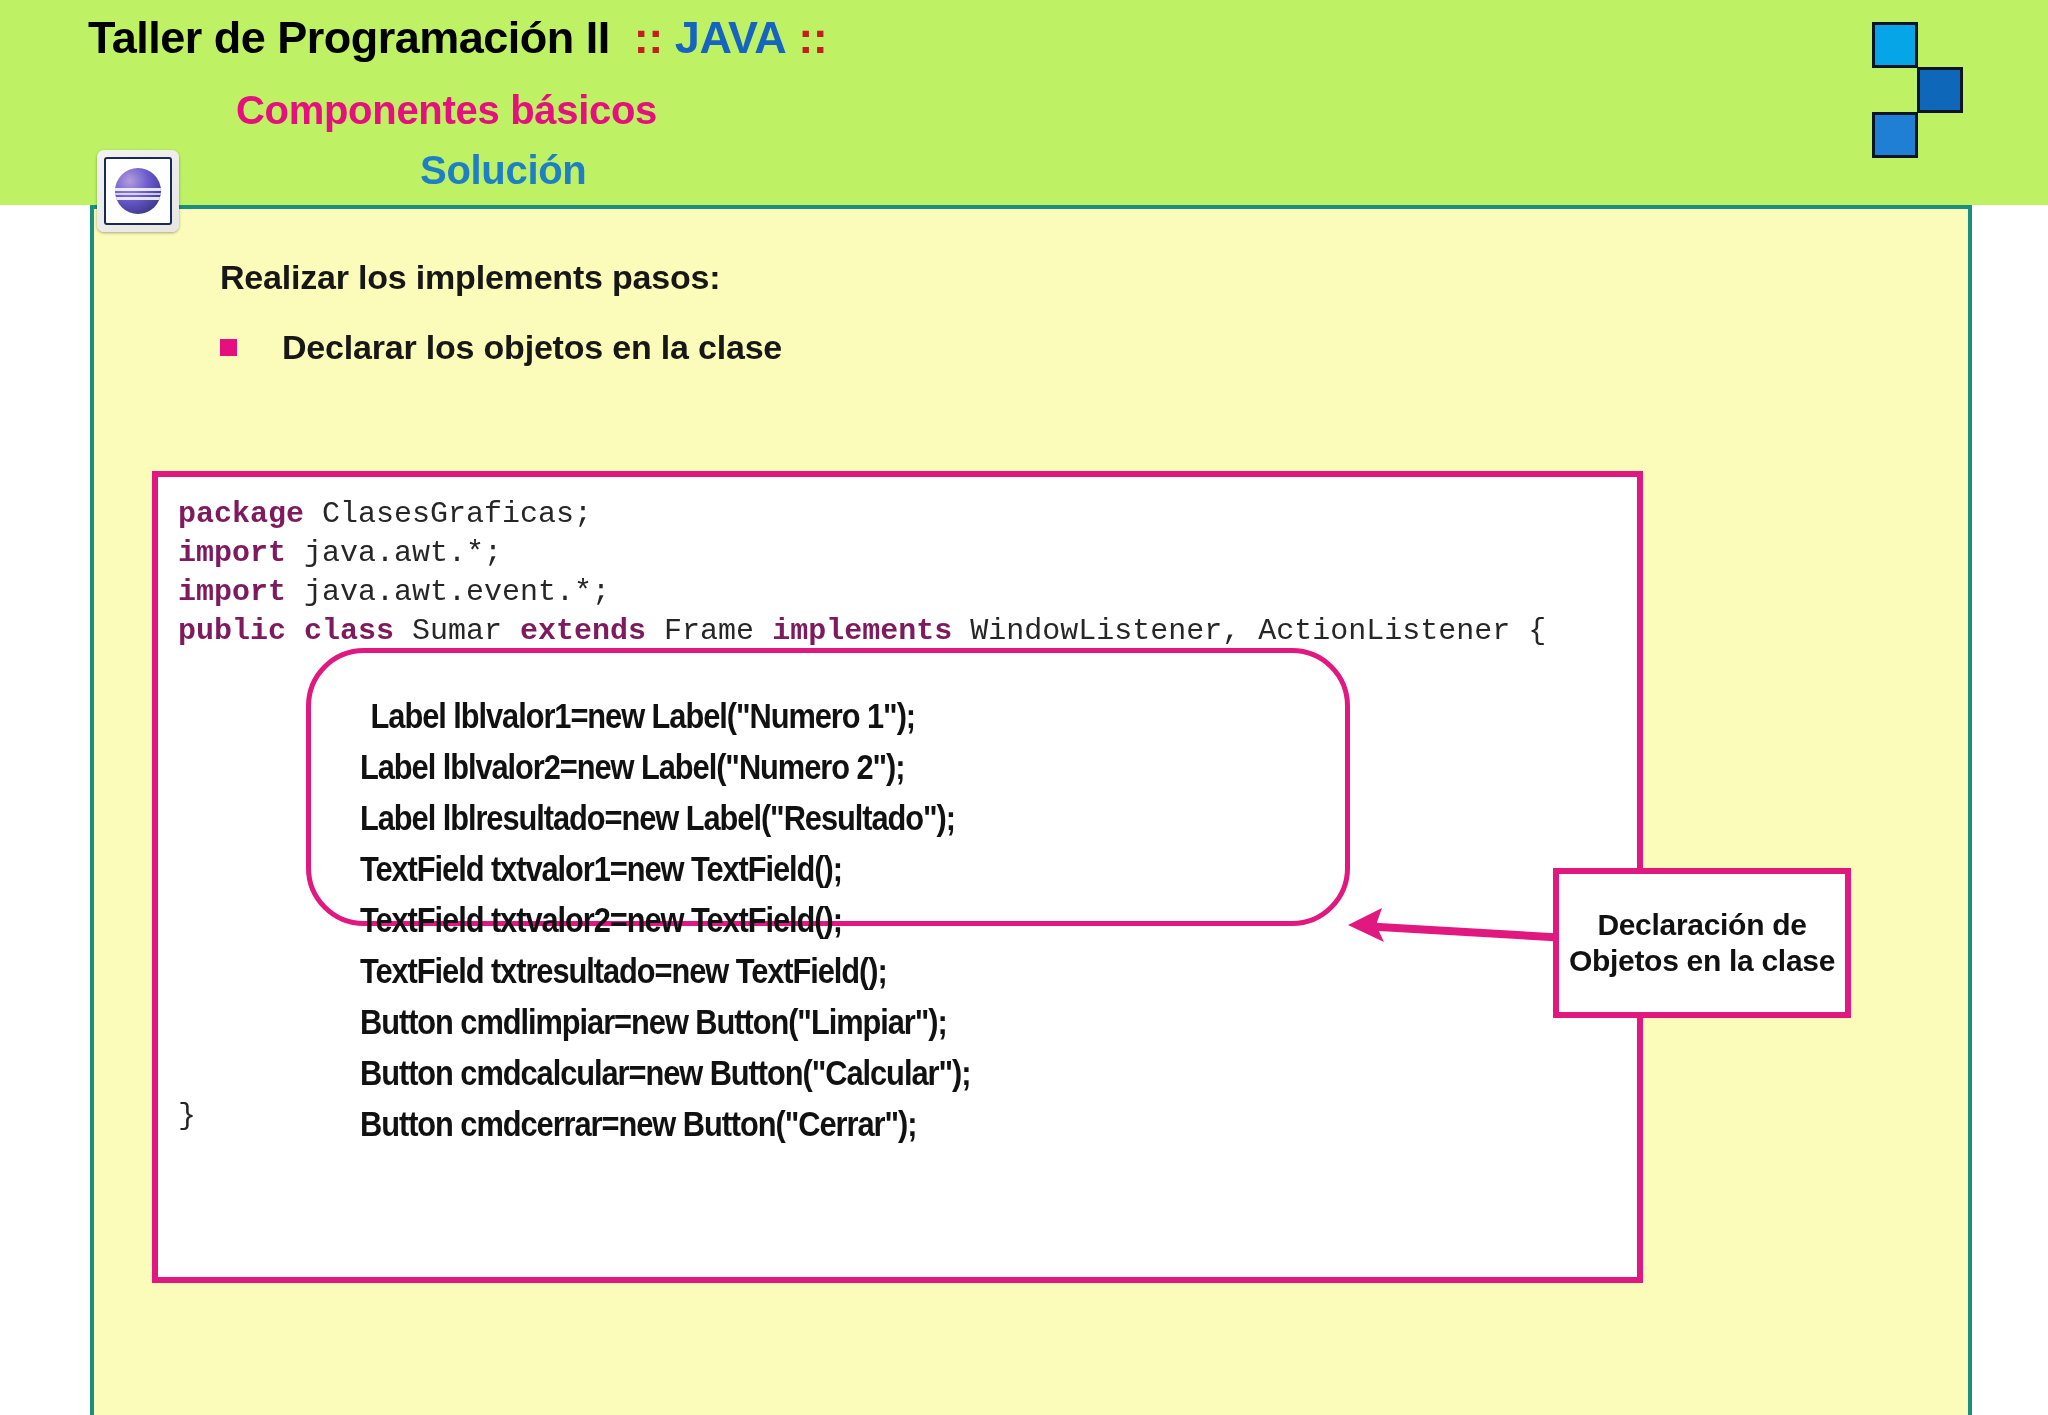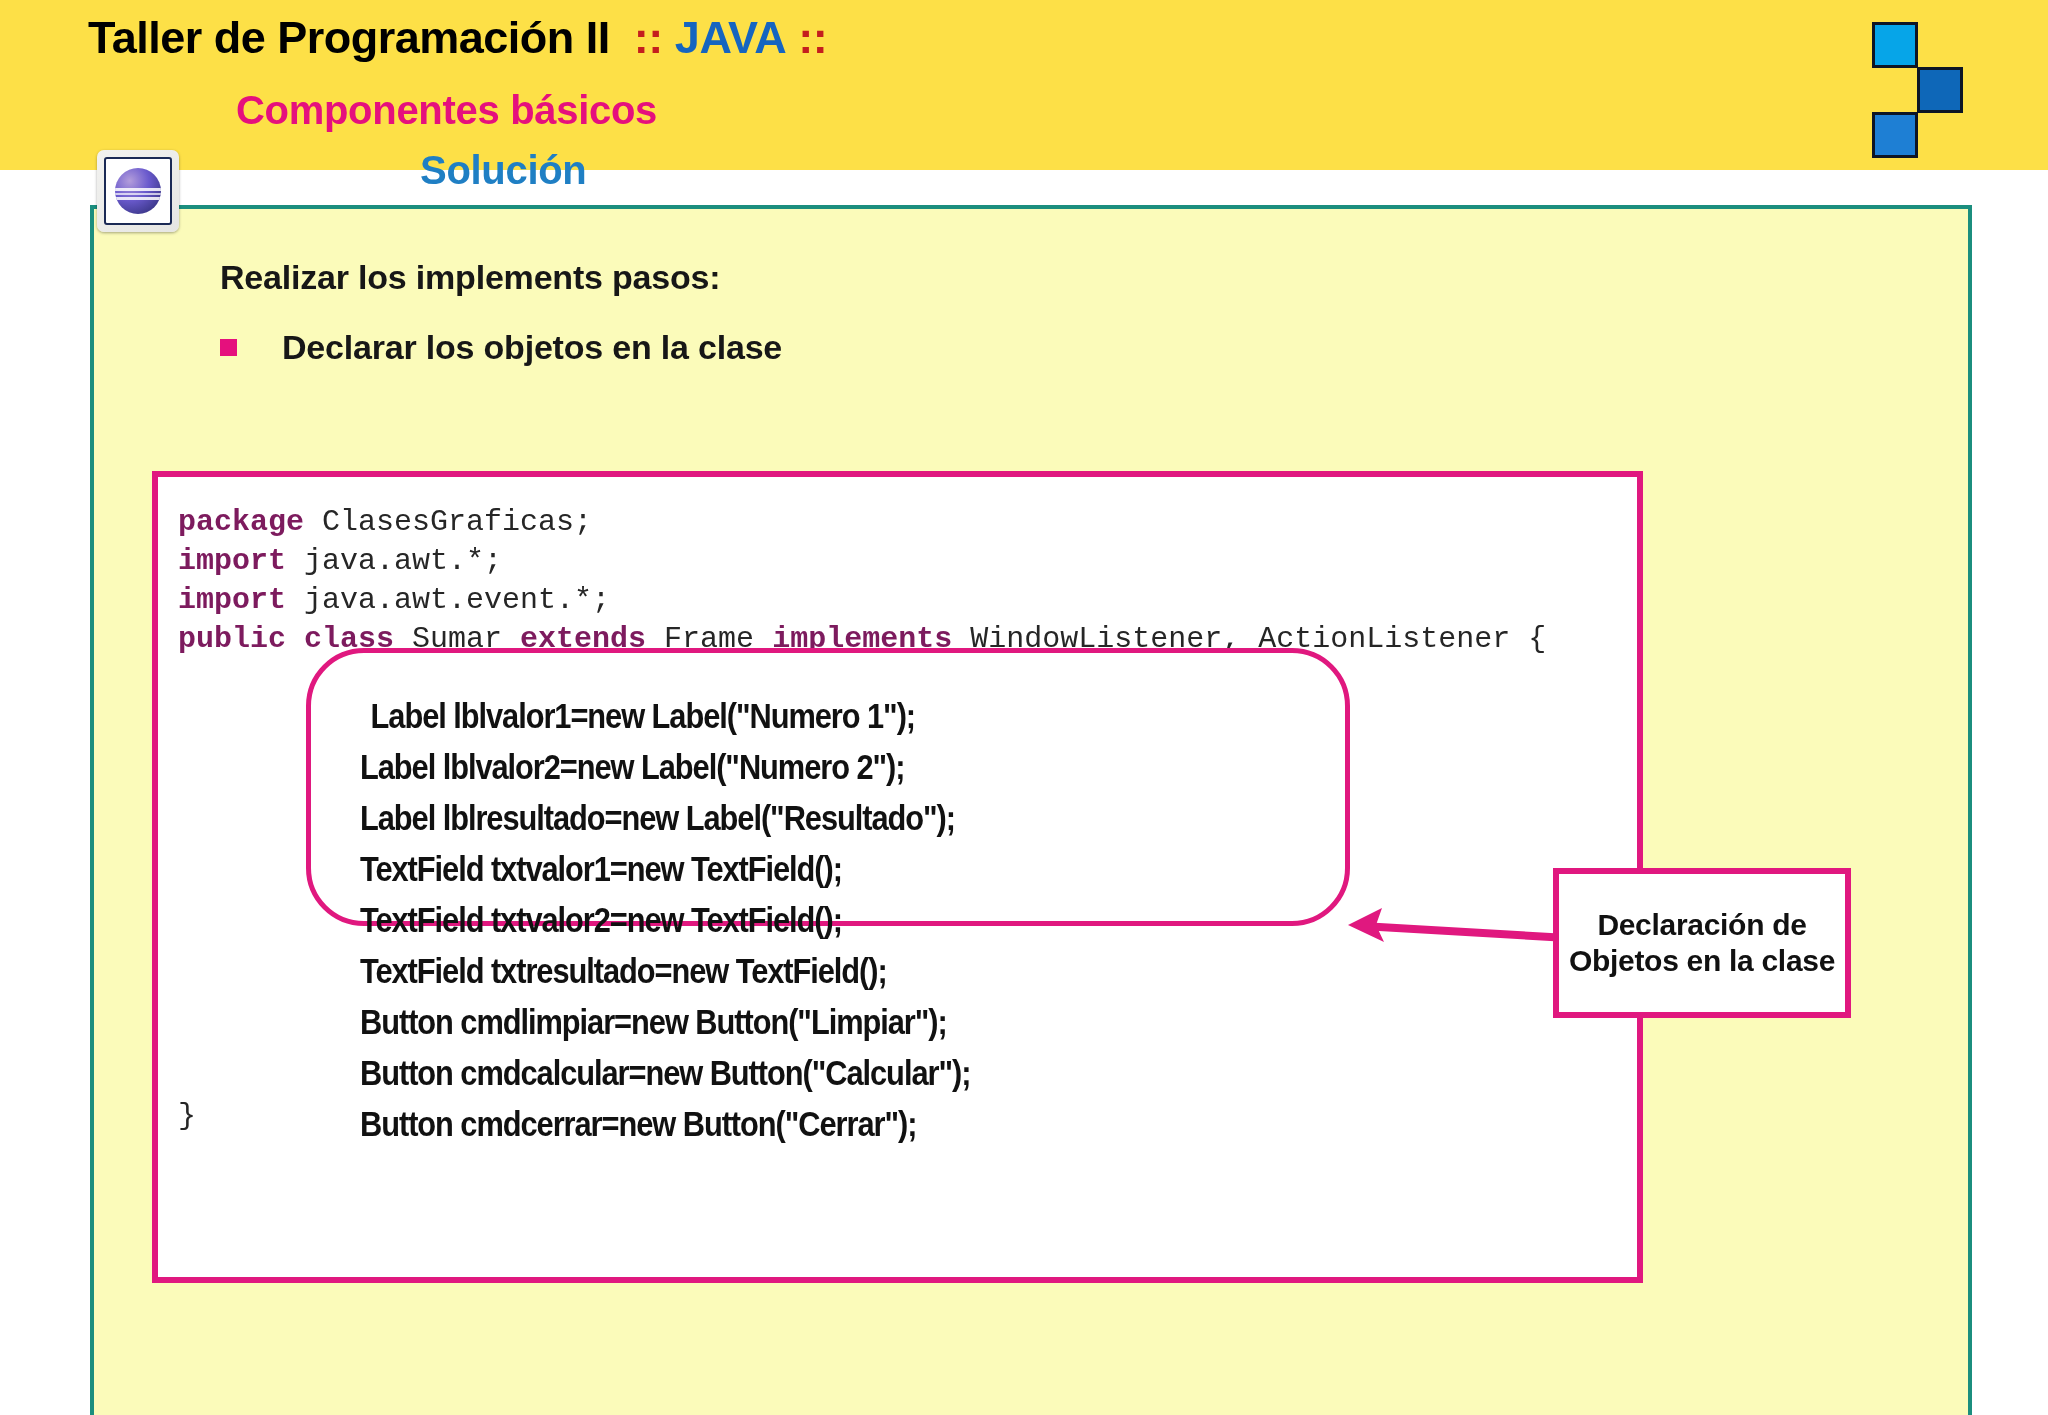--- a/index.html
+++ b/index.html
@@ -13,22 +13,22 @@
     position: relative;
     overflow: hidden;
     font-family: "Liberation Sans", sans-serif;
   }
 
   
   .header {
     position: absolute;
     left: 0; top: 0;
     width: 2048px;
-    height: 170px;
-    background: #fde047;
+    height: 205px;
+    background: #bef264;
   }
   .title-line1 {
     position: absolute;
     left: 88px; top: 12px;
     font-size: 45px;
     font-weight: bold;
     letter-spacing: -0.5px;
     white-space: nowrap;
     color: #000000;
   }
@@ -173,21 +173,20 @@
     box-sizing: border-box;
   }
   .code {
     position: absolute;
     left: 20px; top: 18px;
     font-family: "Liberation Mono", "DejaVu Sans Mono", monospace;
     font-size: 30px;
     line-height: 39px;
     color: #262626;
     white-space: pre;
-    margin-top: 8px;
   }
   .code .kw {
     color: #7d1b5e;
     font-weight: bold;
   }
   .code-close {
     position: absolute;
     left: 20px; top: 622px;
     font-family: "Liberation Mono", "DejaVu Sans Mono", monospace;
     font-size: 30px;

